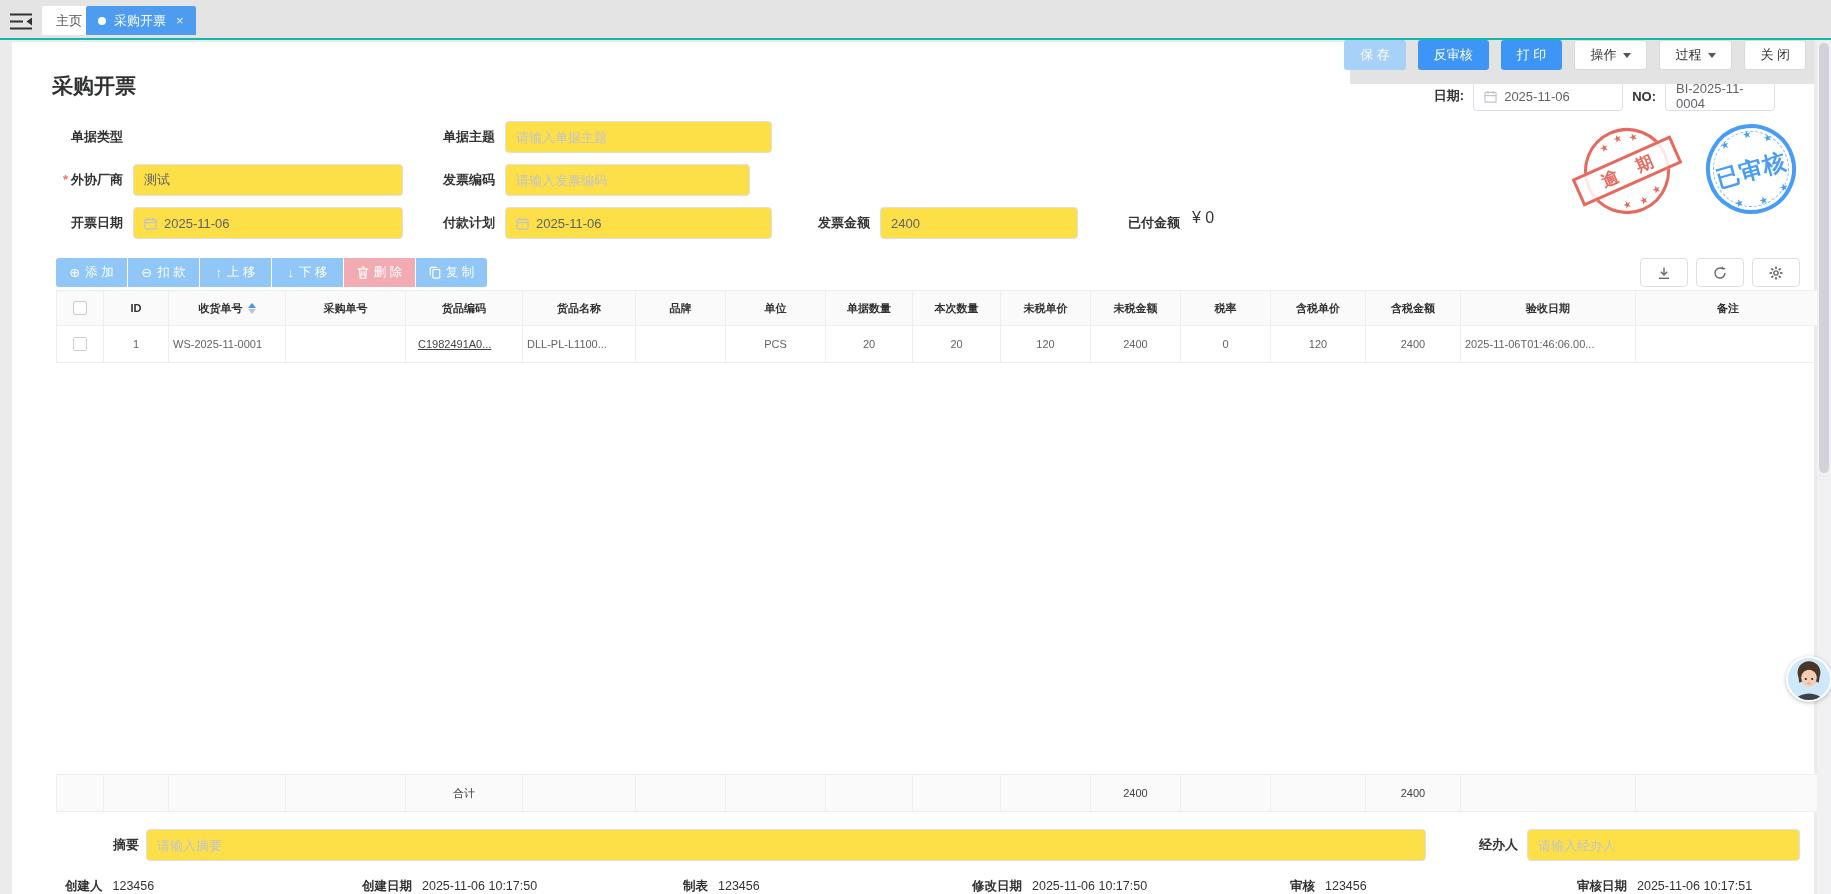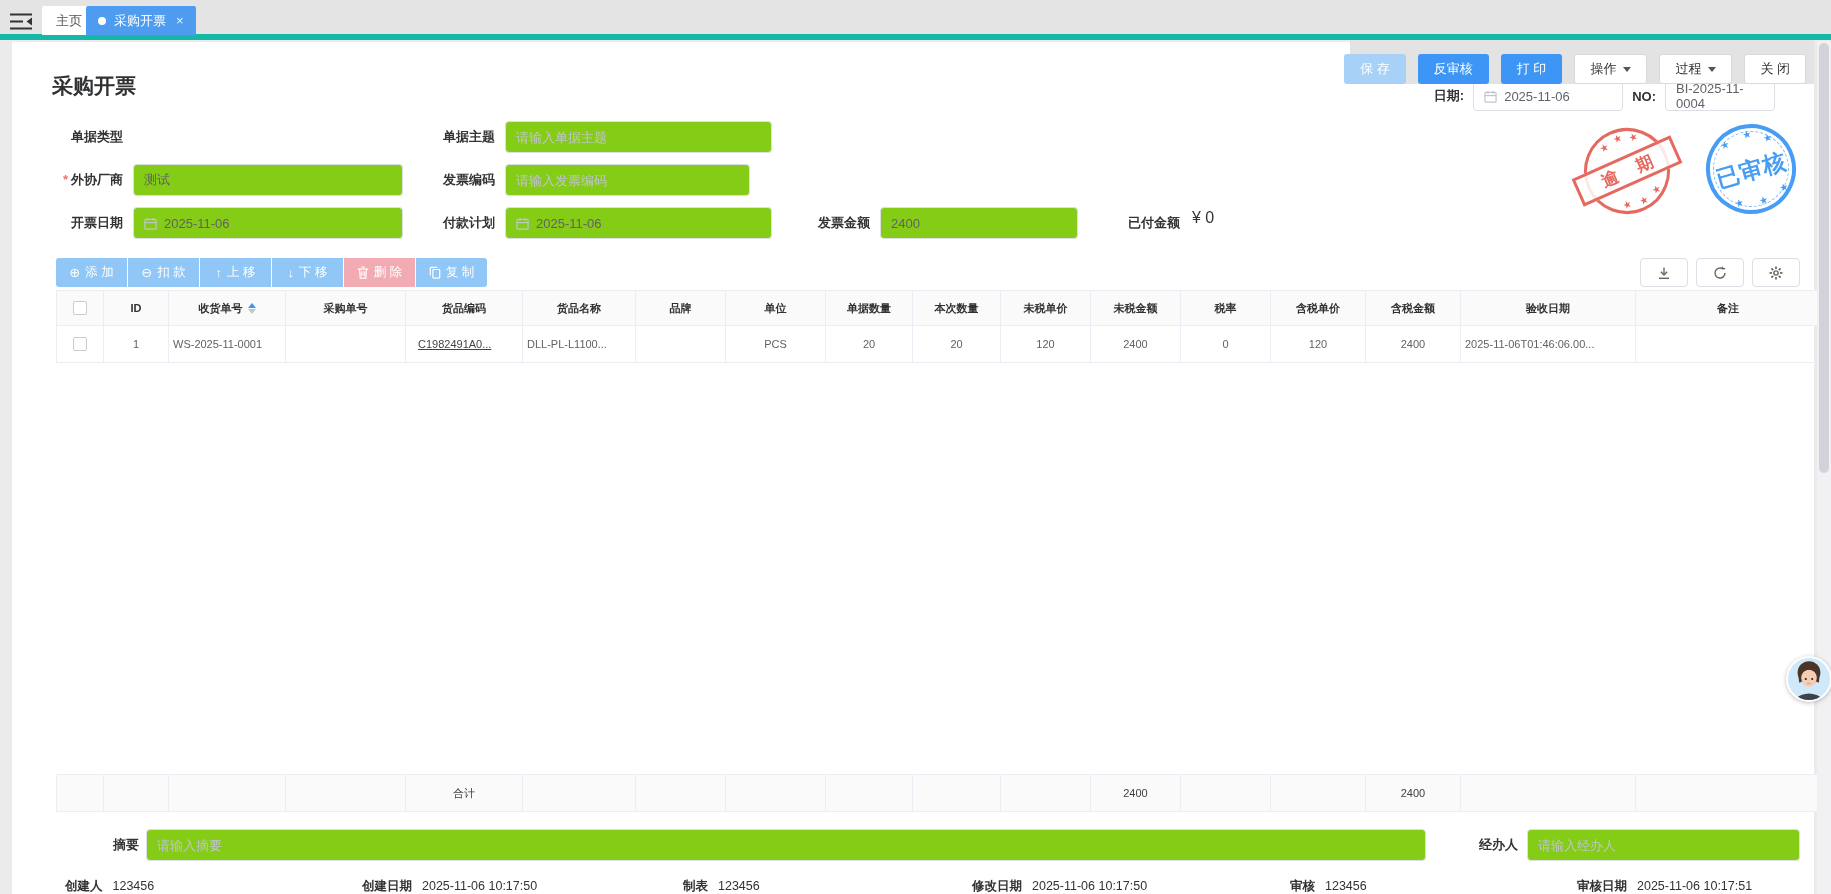--- a/index.html
+++ b/index.html
@@ -1,53 +1,53 @@
 <!DOCTYPE html>
 <html><head>
 <meta charset="utf-8">
 <style>
   * { margin:0; padding:0; box-sizing:border-box; }
   html,body { width:1831px; height:894px; overflow:hidden; }
   body { font-family:"Liberation Sans","DejaVu Sans",sans-serif; background:#ebebeb; color:#333; }
   .stage { position:relative; width:1831px; height:894px; overflow:hidden; }
 
   
-  .tabbar { position:absolute; left:0; top:0; width:1831px; height:40px; background:#e4e4e4; border-bottom:6px solid #14b8a6; }
+  .tabbar { position:absolute; left:0; top:0; width:1831px; height:40px; background:#e4e4e4; border-bottom:2px solid #14b8a6; }
   .fold-btn { position:absolute; left:6px; top:9px; width:30px; height:24px; display:flex; align-items:center; justify-content:center; cursor:pointer; }
   .tab { position:absolute; top:6px; height:29px; display:flex; align-items:center; font-size:13px; border-radius:2px 2px 0 0; padding:0 14px; }
   .tab-home { left:42px; background:#fff; color:#555; }
   .tab-active { left:86px; background:#4d9cf0; color:#fff; padding:0 12px; }
   .tab-dot { width:8px; height:8px; border-radius:50%; background:#fff; margin-right:8px; }
   .tab-close { margin-left:10px; font-size:13px; color:#e8f2ff; cursor:pointer; }
 
   
   .card { position:absolute; left:12px; top:42px; width:1802px; height:852px; background:#fff; }
 
   
-  .action-strip { position:absolute; left:1350px; top:40px; width:464px; height:44px; background:#e3e3e3; display:flex; align-items:flex-end; justify-content:flex-end; gap:12px; padding-right:8px; }
+  .action-strip { position:absolute; left:1350px; top:40px; width:464px; height:44px; background:#e3e3e3; display:flex; align-items:flex-start; justify-content:flex-end; gap:12px; padding-right:8px; }
   .btn { height:30px; border-radius:3px; font-size:13px; display:inline-flex; align-items:center; justify-content:center; padding:0 15px; cursor:pointer; border:1px solid transparent; white-space:nowrap; }
   .btn-primary { background:#3d96f5; color:#fff; }
   .btn-disabled { background:#a8d1f8; color:#fff; cursor:not-allowed; }
   .btn-plain { background:#fff; border-color:#d9d9d9; color:#333; }
   .caret-down { width:0; height:0; border-left:4px solid transparent; border-right:4px solid transparent; border-top:5px solid #555; margin-left:7px; }
 
   
   .docnum-row { position:absolute; top:39px; right:39px; display:flex; align-items:center; gap:9px; }
   .docnum-row .lblr { font-size:13px; font-weight:bold; color:#333; }
   .pill { border:1px solid #dcdfe6; border-radius:4px; background:#fff; height:30px; display:flex; align-items:center; padding:0 10px; font-size:13px; color:#606266; }
   .pill.w-date { width:150px; }
   .pill.w-no { width:110px; }
 
   .page-title { position:absolute; left:40px; top:30px; font-size:21px; font-weight:600; color:#303133; }
 
   
   .frow { position:absolute; left:0; width:1400px; height:32px; }
   .flbl { position:absolute; top:0; height:32px; line-height:32px; font-size:13px; font-weight:bold; color:#333; text-align:right; }
   .req { color:#f56c6c; font-style:normal; margin-right:3px; font-weight:bold; }
-  .field { position:absolute; top:0; height:32px; border:1px solid #dcdfe6; border-radius:4px; background:#84cc16; display:flex; align-items:center; padding:0 10px; font-size:13px; color:#606266; }
+  .field { position:absolute; top:0; height:32px; border:1px solid #dcdfe6; border-radius:4px; background:#fde047; display:flex; align-items:center; padding:0 10px; font-size:13px; color:#606266; }
   .field input { border:0; outline:0; width:100%; font:inherit; color:#606266; background:transparent; }
   .field input::placeholder { color:#c0c4cc; }
   .field.disabled { background:#f5f7fa; color:#c0c4cc; }
   .sel-chevron { margin-left:auto; }
   .cal-ic { margin-right:7px; flex:0 0 auto; }
   .paid-val { position:absolute; top:2px; font-size:16px; color:#333; }
 
   
   .stamp { position:absolute; border-radius:50%; opacity:.88; }
   .stamp-red { left:1572px; top:86px; width:86px; height:86px; border:3px solid #e25549; transform:rotate(-24deg); }

